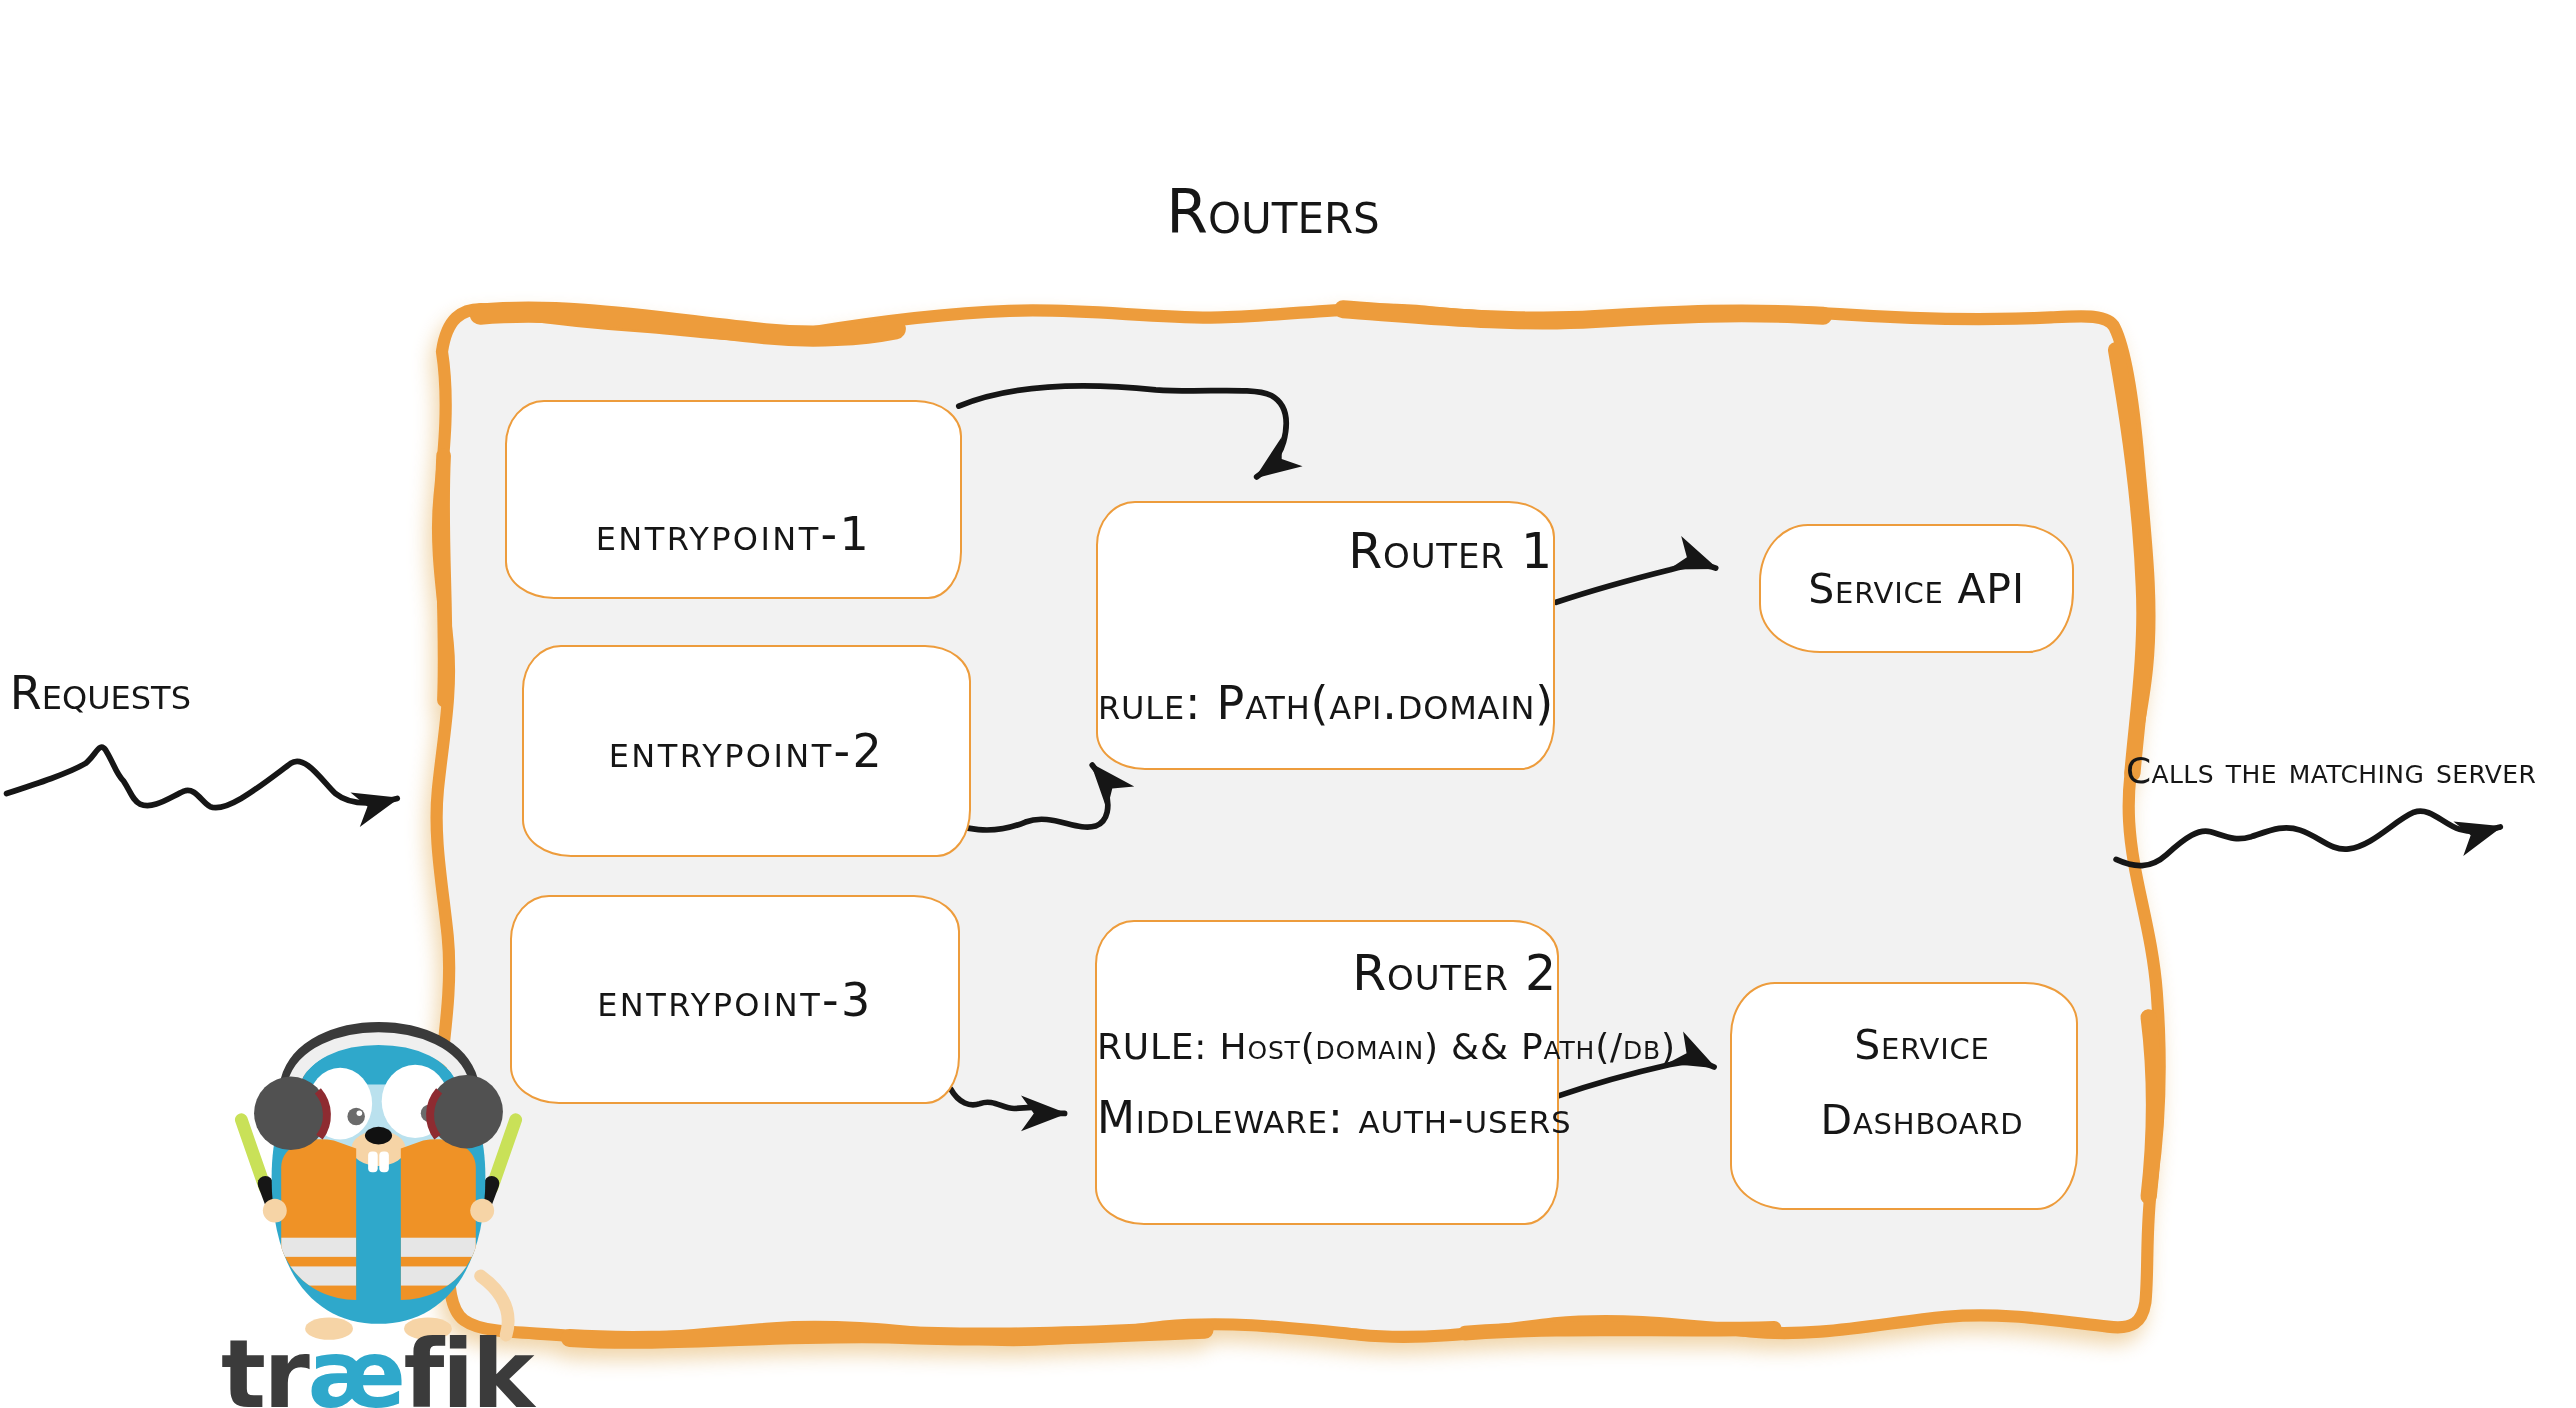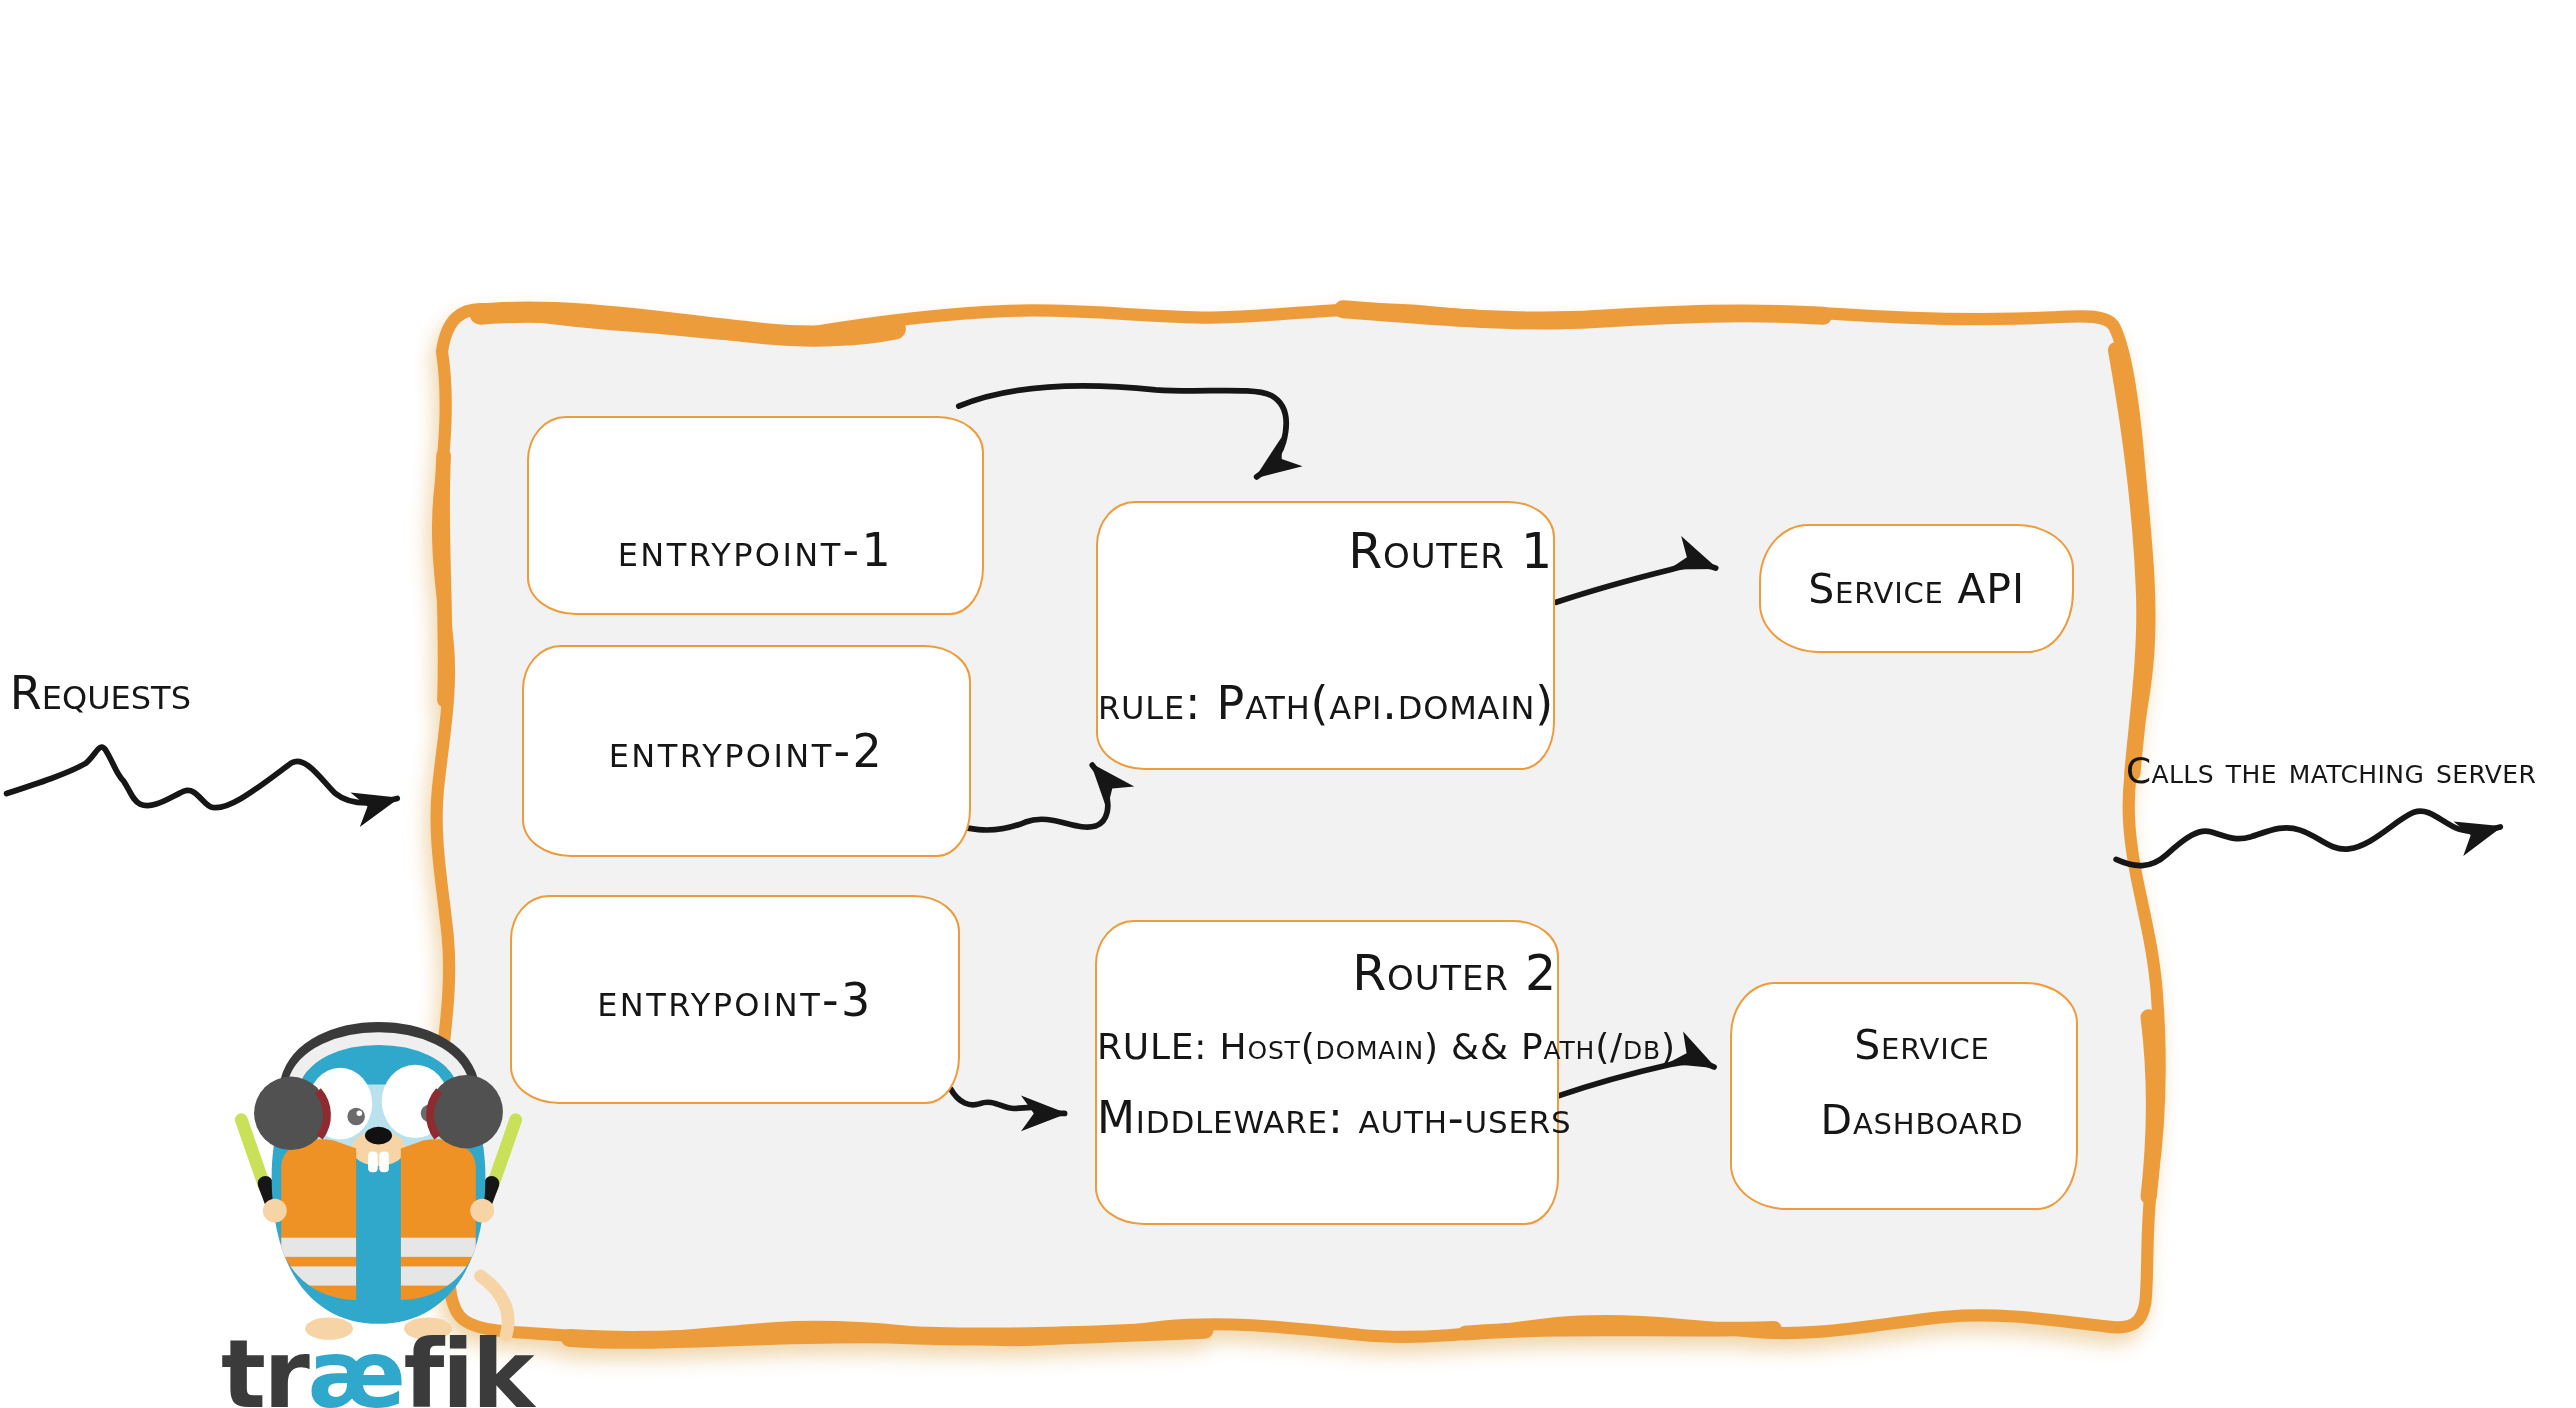--- a/index.html
+++ b/index.html
@@ -79,24 +79,25 @@
       <path marker-end="url(#ah)" d="M 1168,1338 C 1178,1356 1192,1360 1204,1356 C 1220,1350 1232,1362 1246,1362
            C 1260,1362 1270,1358 1282,1364 C 1292,1369 1300,1368 1308,1368"></path>
       <path marker-end="url(#ah)" d="M 1912,740 C 1960,724 2012,710 2052,700 C 2072,694 2092,692 2108,698"></path>
       <path marker-end="url(#ah)" d="M 1910,1348 C 1960,1331 2012,1317 2052,1308 C 2072,1303 2090,1303 2106,1311"></path>
       <path marker-end="url(#ah)" d="M 2600,1056 C 2622,1066 2642,1068 2662,1050 C 2686,1028 2702,1018 2716,1022
            C 2736,1028 2746,1034 2766,1028 C 2790,1020 2806,1013 2826,1020 C 2850,1028 2864,1046 2886,1043
            C 2916,1039 2942,1008 2966,998 C 2986,991 3002,1013 3022,1019 C 3042,1025 3058,1020 3072,1016"></path>
     </g>
   </svg>
 
+  <div class="floating-label hand title">Routers</div>
   <div class="floating-label hand requests">Requests</div>
   <div class="floating-label hand calls">Calls the matching server</div>
 
-  <div class="box ep-box" style="left:527px;top:400px;width:453px;height:195px;margin-top:16px;">
+  <div class="box ep-box" style="left:505px;top:400px;width:453px;height:195px;">
     <span class="hand ep-label ep1-off">entrypoint-1</span>
   </div>
   <div class="box ep-box" style="left:511px;top:645px;width:445px;height:208px;margin-left:11px;">
     <span class="hand ep-label">entrypoint-2</span>
   </div>
   <div class="box ep-box" style="left:510px;top:895px;width:446px;height:205px;">
     <span class="hand ep-label">entrypoint-3</span>
   </div>
 
   <div class="box" style="left:1096px;top:501px;width:455px;height:265px;">

